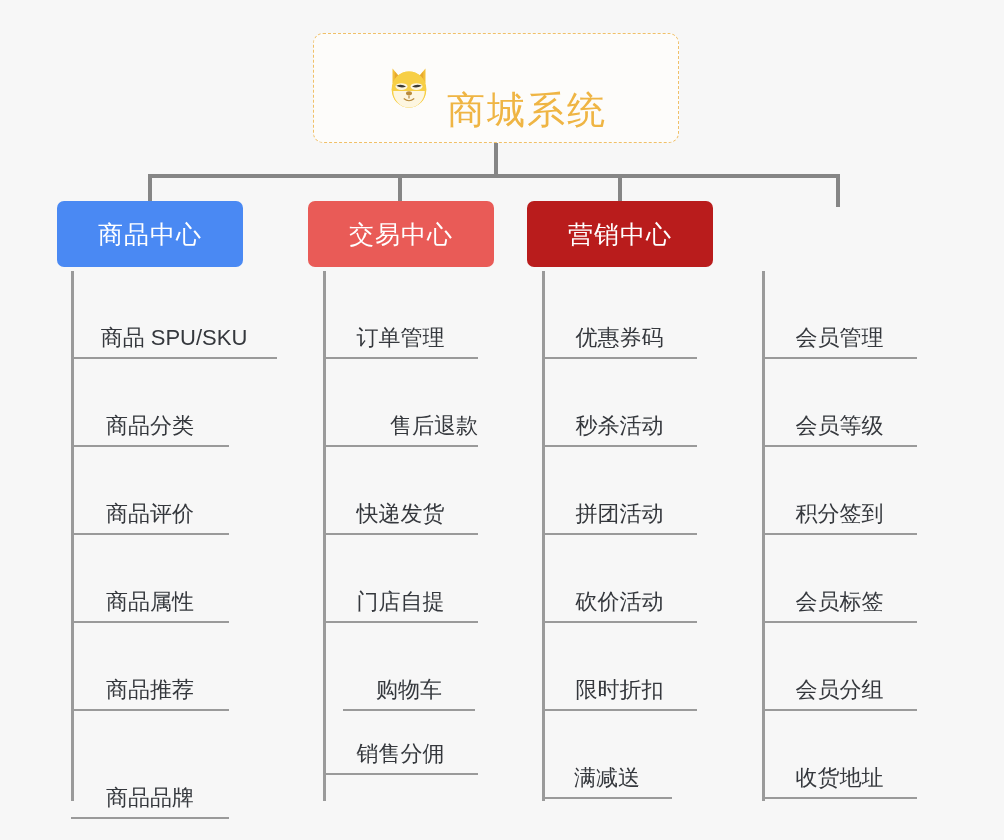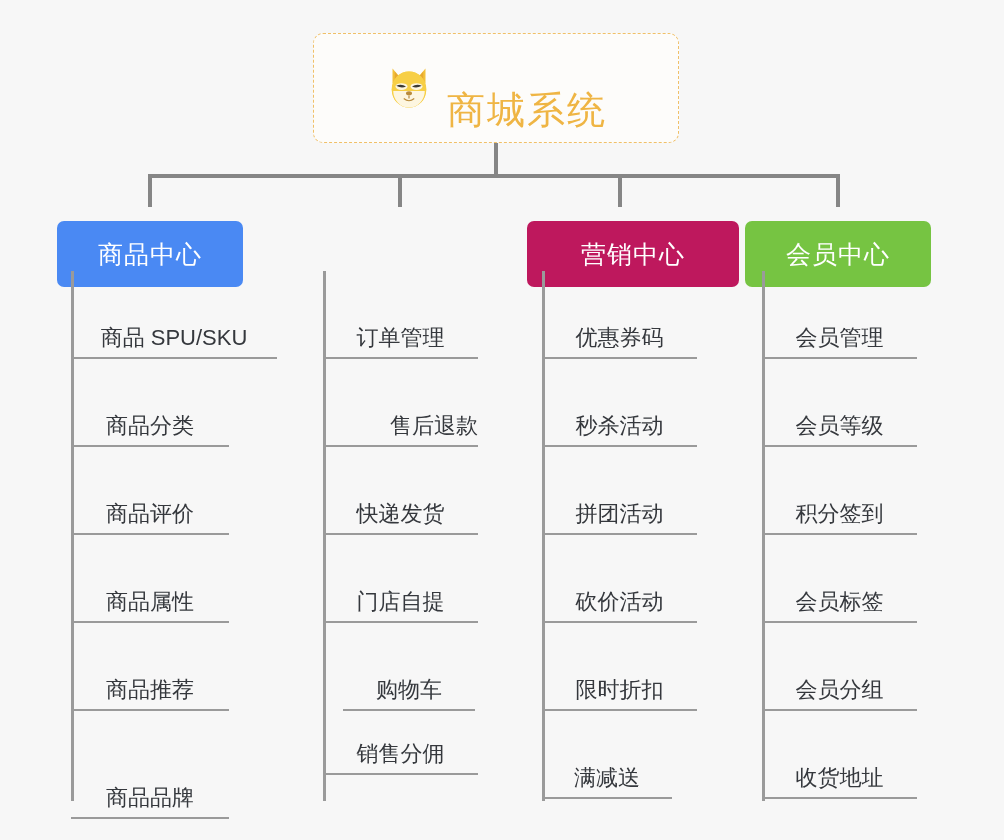--- a/index.html
+++ b/index.html
@@ -53,21 +53,21 @@
   .conn {
     position: absolute;
     background: #868686;
   }
   .conn-v { width: 4px; }
   .conn-h { height: 4px; }
 
   
   .cat-box {
     position: absolute;
-    top: 221px;
+    top: 201px;
     height: 66px;
     box-sizing: border-box;
     border-radius: 7px;
     display: flex;
     align-items: center;
     justify-content: center;
     color: #ffffff;
     font-size: 25px;
     letter-spacing: 1px;
     white-space: nowrap;
@@ -155,20 +155,23 @@
       <span class="leaf-label">商品属性</span>
     </div>
     <div class="leaf-item" style="top:352px; width:158px;">
       <span class="leaf-label">商品推荐</span>
     </div>
     <div class="leaf-item" style="top:460px; width:158px;">
       <span class="leaf-label">商品品牌</span>
     </div>
   </div>
 
+  <div class="cat-box" style="left:308px; width:186px; background:#e95b57;">
+    <span>交易中心</span>
+  </div>
   <div class="leaf-col" style="left:323px;">
     <div class="leaf-spine" style="height:530px;"></div>
     <div class="leaf-item" style="top:0px; width:155px;">
       <span class="leaf-label">订单管理</span>
     </div>
     <div class="leaf-item" style="top:88px; width:155px;justify-content:flex-end;">
       <span class="leaf-label">售后退款</span>
     </div>
     <div class="leaf-item" style="top:176px; width:155px;">
       <span class="leaf-label">快递发货</span>
@@ -177,21 +180,21 @@
       <span class="leaf-label">门店自提</span>
     </div>
     <div class="leaf-item" style="top:352px; width:132px;margin-left:20px;">
       <span class="leaf-label">购物车</span>
     </div>
     <div class="leaf-item" style="top:416px; width:155px;">
       <span class="leaf-label">销售分佣</span>
     </div>
   </div>
 
-  <div class="cat-box" style="left:527px; width:212px; background:#be185d;">
+  <div class="cat-box" style="left:527px; width:186px; background:#b91c1c;">
     <span>营销中心</span>
   </div>
   <div class="leaf-col" style="left:542px;">
     <div class="leaf-spine" style="height:530px;"></div>
     <div class="leaf-item" style="top:0px; width:155px;">
       <span class="leaf-label">优惠券码</span>
     </div>
     <div class="leaf-item" style="top:88px; width:155px;">
       <span class="leaf-label">秒杀活动</span>
     </div>
@@ -202,23 +205,20 @@
       <span class="leaf-label">砍价活动</span>
     </div>
     <div class="leaf-item" style="top:352px; width:155px;">
       <span class="leaf-label">限时折扣</span>
     </div>
     <div class="leaf-item" style="top:440px; width:130px;">
       <span class="leaf-label">满减送</span>
     </div>
   </div>
 
-  <div class="cat-box" style="left:745px; width:186px; background:#76c442;">
-    <span>会员中心</span>
-  </div>
   <div class="leaf-col" style="left:762px;">
     <div class="leaf-spine" style="height:530px;"></div>
     <div class="leaf-item" style="top:0px; width:155px;">
       <span class="leaf-label">会员管理</span>
     </div>
     <div class="leaf-item" style="top:88px; width:155px;">
       <span class="leaf-label">会员等级</span>
     </div>
     <div class="leaf-item" style="top:176px; width:155px;">
       <span class="leaf-label">积分签到</span>

